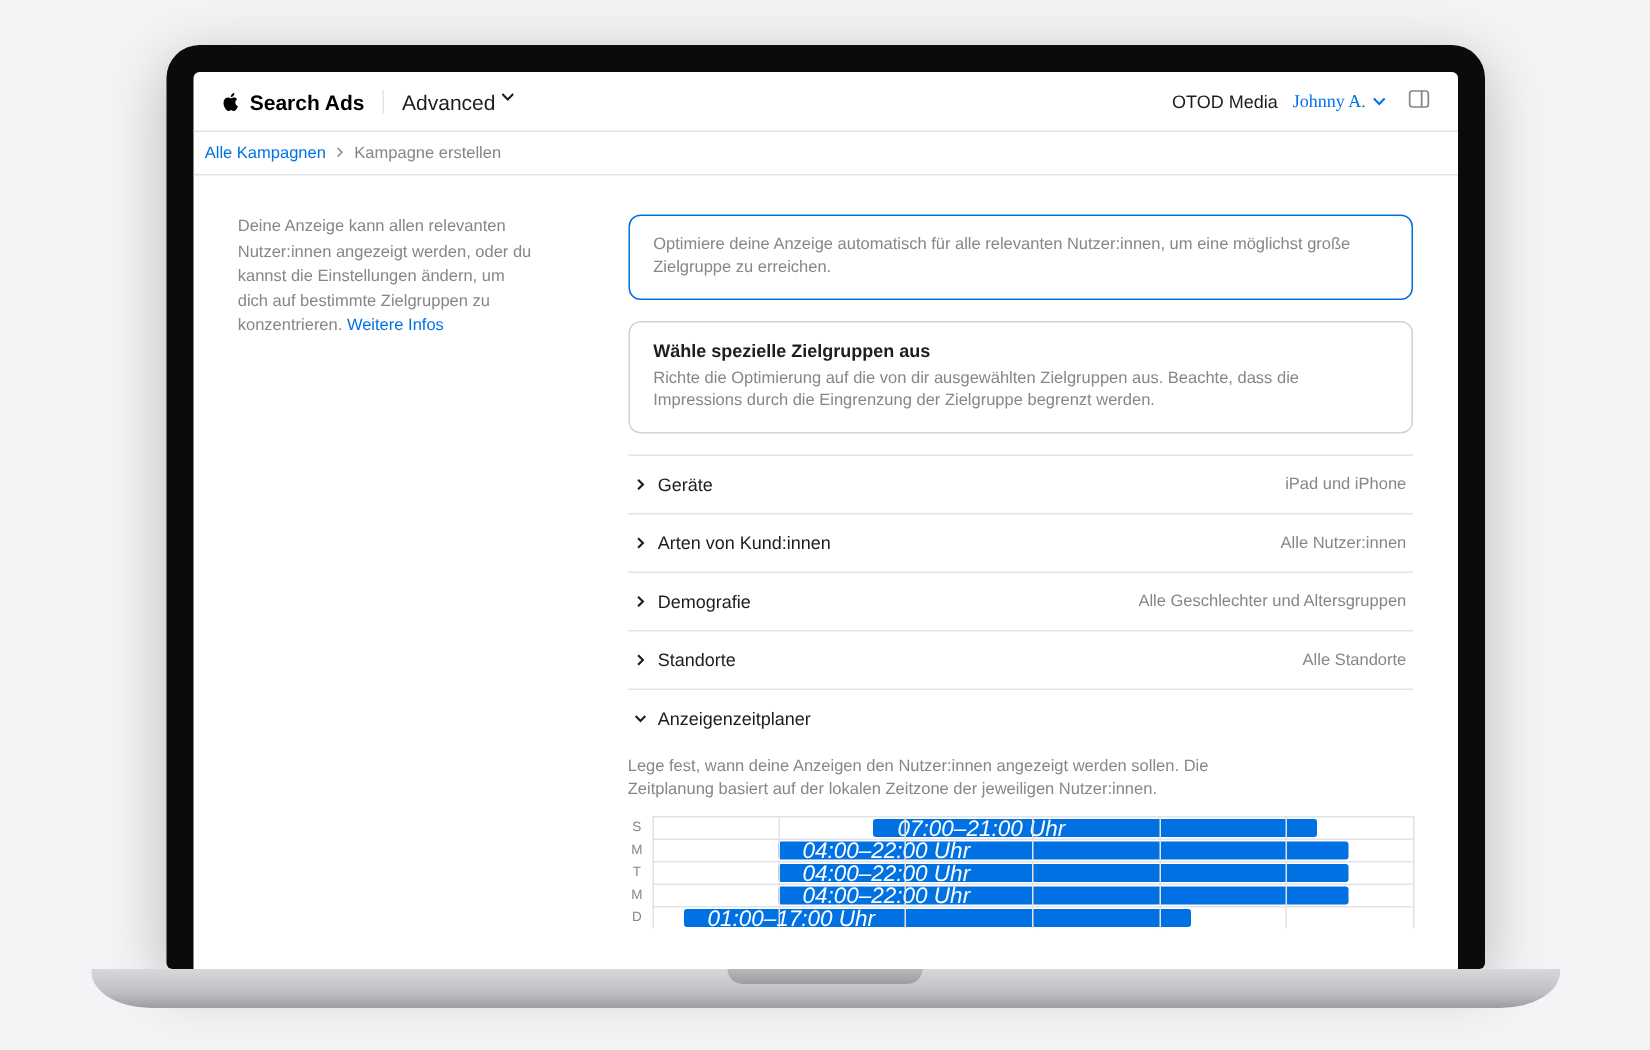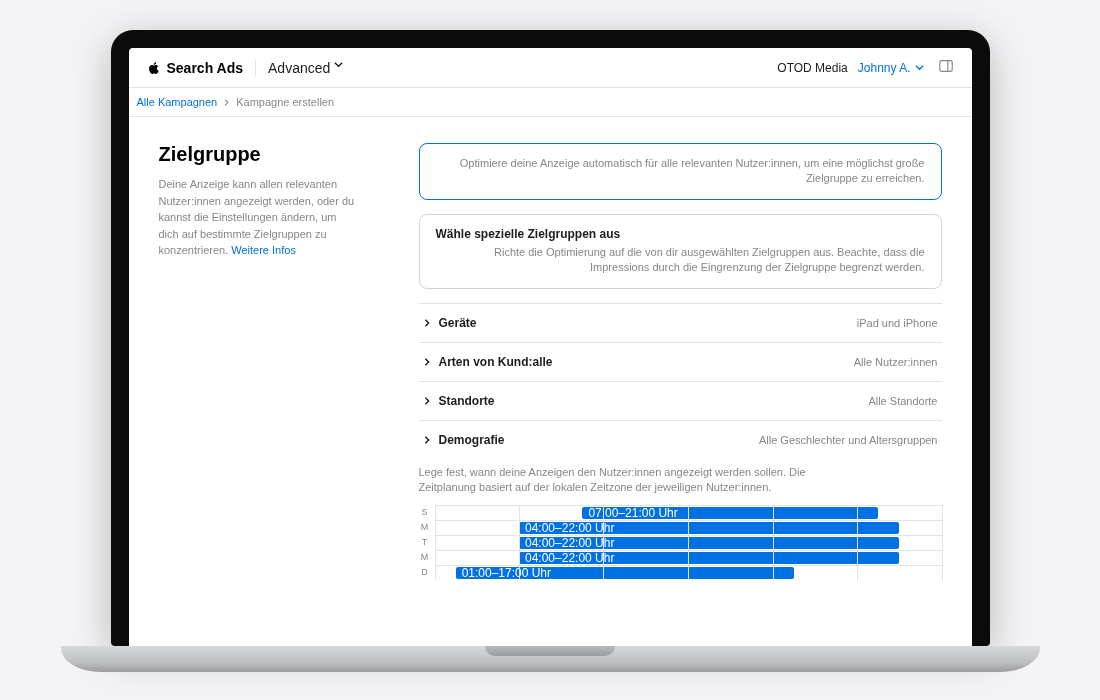--- a/index.html
+++ b/index.html
@@ -79,21 +79,21 @@
     display:flex; align-items:flex-start; gap:4px;
     margin-left:12px;
     padding-left:12px;
     border-left:1px solid var(--divider);
     color:var(--dark);
     font-weight:400;
   }
   .chev svg { width:9px; height:9px; display:block; }
   .spacer { flex:1; }
   .acct { color:var(--dark); font-size:12px; margin-right:10px; }
-  .user { color:var(--blue); font-size:12px; display:flex; align-items:center; gap:4px; margin-right:14px; }
+  .user { color:var(--blue); font-size:12px; display:flex; align-items:center; gap:4px; margin-right:14px;font-family:Liberation Serif, serif; }
   .sidetoggle svg { width:16px; height:16px; }
 
   
   .crumbs {
     display:flex; align-items:flex-start; gap:6px;
     padding:8px 8px;
     border-bottom:1px solid var(--divider);
     font-size:11px;
   }
   .crumbs .link { color:var(--blue); }
@@ -116,30 +116,30 @@
   .maincol { flex:1; min-width:0; }
 
   .card {
     border:1px solid var(--panel-border);
     border-radius:8px;
     padding:12px 16px;
     margin-bottom:14px;
   }
   .card.selected { border:1.5px solid var(--blue); }
   .card .t { font-size:12px; font-weight:600; color:var(--dark); margin-bottom:4px;}
-  .card .d { font-size:11px; color:var(--grey-text); line-height:1.4;text-align:right;}
+  .card .d { font-size:11px; color:var(--grey-text); line-height:1.4;}
 
   .row {
     display:flex; align-items:center; justify-content:space-between;
     padding:12px 4px;
     border-top:1px solid var(--divider);
     font-size:12px;
   }
   .row:first-of-type { border-top:1px solid var(--divider); }
-  .row .lbl { display:flex; align-items:center; gap:8px; font-weight:700; color:var(--dark);}
+  .row .lbl { display:flex; align-items:center; gap:8px; font-weight:400; color:var(--dark);}
   .row .val { color:var(--grey-text); font-size:11px; }
   .row .arw svg { width:8px; height:8px; }
 
   .sched-desc { font-size:11px; color:var(--grey-text); line-height:1.4; margin:6px 0 10px; max-width:420px;}
 
   
   .sched { position:relative; }
   .sched .wrap { position:relative; margin-left:16px; }
   .sched .track {
     position:relative; height:15px;
@@ -148,23 +148,24 @@
   }
   .sched .track:last-child { border-bottom:1px solid var(--divider);}
   .sched .daylab {
     position:absolute; left:-16px; top:1px;
     width:12px; font-size:9px; color:var(--grey-text); text-align:center;
   }
   .sched .bar {
     position:absolute; top:1px; bottom:1px;
     background:var(--blue);
     border-radius:2px;
-    color:#fff; font-size:12px; line-height:13px;
-    padding:0 6px;
+    color:#fff; font-size:15px; line-height:13px;
+    padding:0 16px;
     white-space:nowrap;
+    font-style:italic;
   }
   
   .sched .vgrid { position:absolute; inset:0; pointer-events:none; }
   .sched .vline { position:absolute; top:0; bottom:0; border-left:1px solid var(--divider); }
 </style>
 </head>
 <body>
 
 <div class="laptop">
   <div class="notch"></div>
@@ -212,21 +213,20 @@
           <svg viewBox="0 0 10 10" fill="none" stroke="#86868b" stroke-width="1.5">
               <polyline points="3,1 7,5 3,9"></polyline>
             </svg>
         </span>
         <span class="cur">Kampagne erstellen</span>
       </div>
 
       <div class="page">
 
         <div class="sidecol">
-          <h2>Zielgruppe</h2>
           <p>
             <span>Deine Anzeige kann allen relevanten Nutzer:innen angezeigt werden, oder du kannst die Einstellungen ändern, um dich auf bestimmte Zielgruppen zu konzentrieren.</span>
             <a href="#">Weitere Infos</a>
           </p>
         </div>
 
         <div class="maincol">
 
           <div class="card selected">
             <div class="d">Optimiere deine Anzeige automatisch für alle relevanten Nutzer:innen, um eine möglichst große Zielgruppe zu erreichen.</div>
@@ -245,45 +245,54 @@
               <span>Geräte</span>
             </span>
             <span class="val">iPad und iPhone</span>
           </div>
 
           <div class="row">
             <span class="lbl">
               <span class="arw"><svg viewBox="0 0 10 10" fill="none" stroke="#1d1d1f" stroke-width="1.8">
                     <polyline points="3,1 7,5 3,9"></polyline>
                   </svg></span>
-              <span>Arten von Kund:alle</span>
+              <span>Arten von Kund:innen</span>
             </span>
             <span class="val">Alle Nutzer:innen</span>
           </div>
 
           <div class="row">
             <span class="lbl">
               <span class="arw"><svg viewBox="0 0 10 10" fill="none" stroke="#1d1d1f" stroke-width="1.8">
                     <polyline points="3,1 7,5 3,9"></polyline>
                   </svg></span>
+              <span>Demografie</span>
+            </span>
+            <span class="val">Alle Geschlechter und Altersgruppen</span>
+          </div>
+
+          <div class="row">
+            <span class="lbl">
+              <span class="arw"><svg viewBox="0 0 10 10" fill="none" stroke="#1d1d1f" stroke-width="1.8">
+                    <polyline points="3,1 7,5 3,9"></polyline>
+                  </svg></span>
               <span>Standorte</span>
             </span>
             <span class="val">Alle Standorte</span>
           </div>
 
-          <div class="row">
-            <span class="lbl">
-              <span class="arw"><svg viewBox="0 0 10 10" fill="none" stroke="#1d1d1f" stroke-width="1.8">
-                    <polyline points="3,1 7,5 3,9"></polyline>
-                  </svg></span>
-              <span>Demografie</span>
-            </span>
-            <span class="val">Alle Geschlechter und Altersgruppen</span>
-          </div>
-
+          <div class="row" style="border-top:1px solid var(--divider);">
+            <span class="lbl">
+              <span class="arw"><svg viewBox="0 0 10 10" fill="none" stroke="#1d1d1f" stroke-width="1.8">
+                    <polyline points="1,3 5,7 9,3"></polyline>
+                  </svg></span>
+              <span>Anzeigenzeitplaner</span>
+            </span>
+            <span class="val"></span>
+          </div>
 
           <div class="sched-desc">Lege fest, wann deine Anzeigen den Nutzer:innen angezeigt werden sollen. Die Zeitplanung basiert auf der lokalen Zeitzone der jeweiligen Nutzer:innen.</div>
 
           <div class="sched">
             <div class="wrap" id="sched-wrap">
                 <div class="track">
                   <div class="daylab">S</div>
                   <div class="bar" style="left: 29.1667%; width: 58.3333%;">07:00–21:00 Uhr</div>
                 </div>
                 <div class="track">

